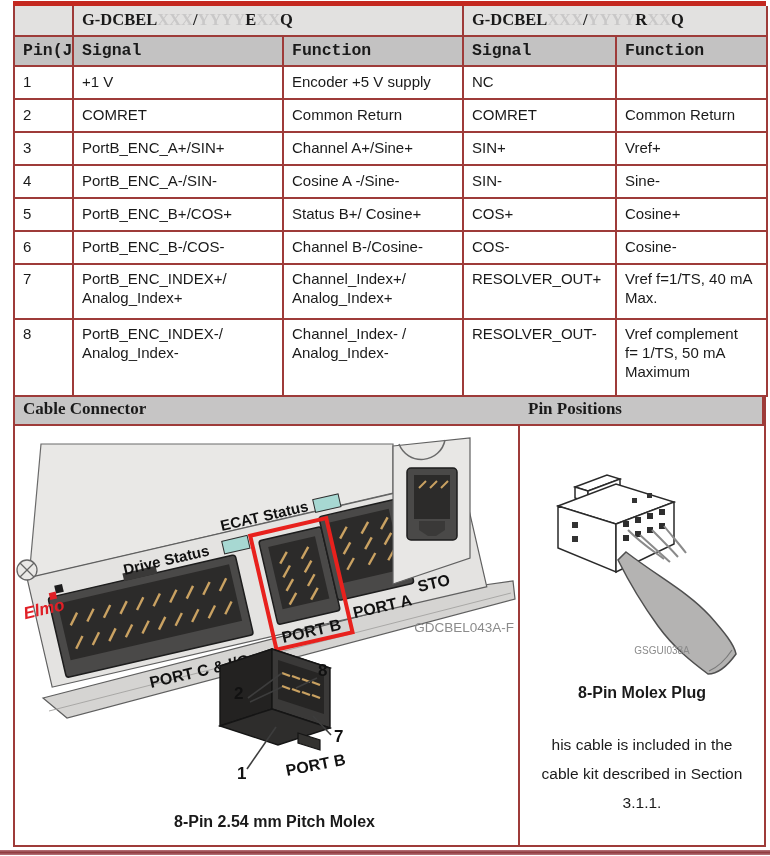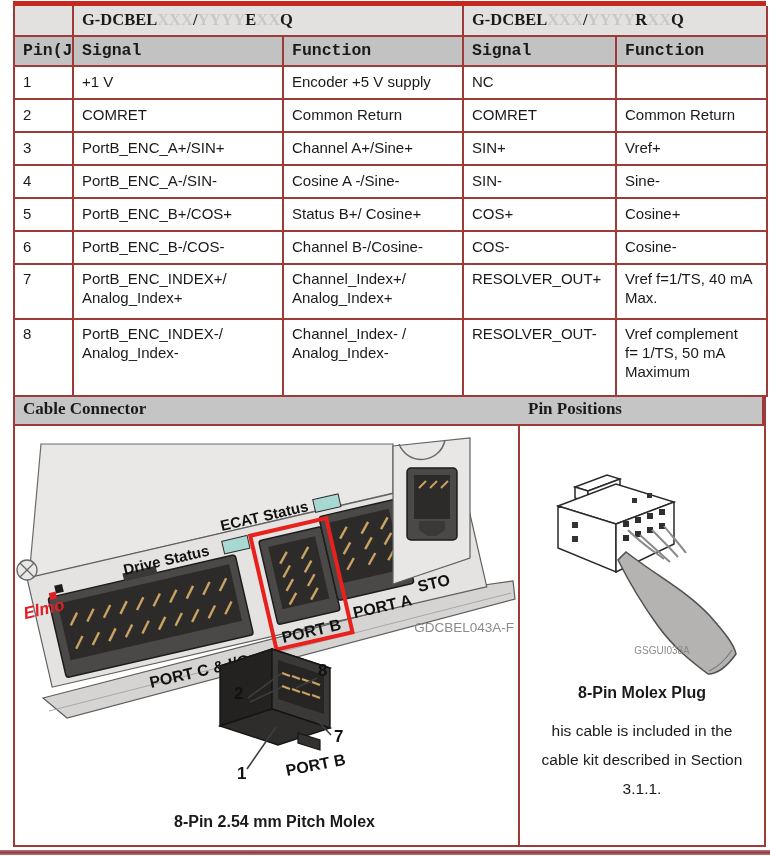--- a/index.html
+++ b/index.html
@@ -25,21 +25,21 @@
   .bottom-wrap { width:753px; margin-left:13px; margin-top:-2px;
                  border:2px solid #9e3b39; display:grid;
                  grid-template-columns:505px 1fr; grid-template-rows:29px 419px; }
   .sec-head { background:#c6c5c5; border-bottom:2px solid #9e3b39; padding:2px 8px;
               font-family:"Liberation Serif","DejaVu Serif",serif; font-weight:bold; font-size:17px; }
   .col-left { border-right:2px solid #9e3b39; }
   .sec-body { background:#ffffff; position:relative; }
 
   .fig-caption { text-align:center; font-weight:bold; font-size:16px; margin-top:3px;padding-left:16px; }
   .cable-caption { text-align:center; font-weight:bold; font-size:16px; margin-top:4px; }
-  .cable-note { text-align:center; font-size:15.5px; line-height:29px; margin-top:14px; white-space:pre-line; }
+  .cable-note { text-align:center; font-size:15.5px; line-height:29px; margin-top:28px; white-space:pre-line; }
 
   .bottom-band { position:absolute; left:0; bottom:1px; width:770px; height:5px;
                  background:linear-gradient(#b9767c,#8f3d41,#b9767c); }
 
   
   .dlbl  { font:700 15px "Liberation Sans",sans-serif; fill:#111; }
   .plbl  { font:700 16px "Liberation Sans",sans-serif; fill:#111; }
   .numlbl{ font:700 17px "Liberation Sans",sans-serif; fill:#111; }
   .figid { font:400 13.5px "Liberation Sans",sans-serif; fill:#8b8b8b; }
   .figid-sm { font:400 10px "Liberation Sans",sans-serif; fill:#8b8b8b; }

